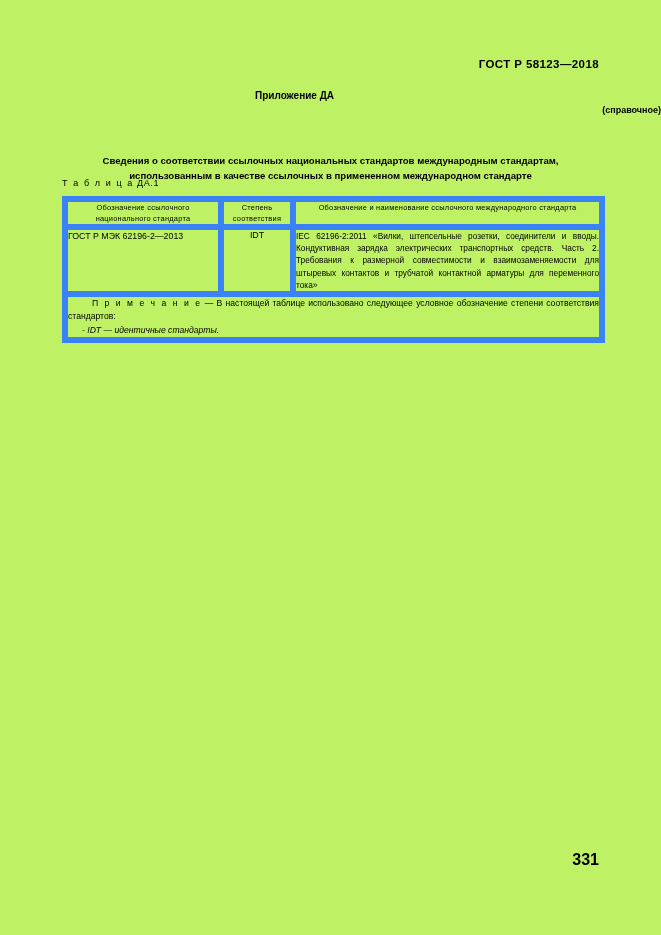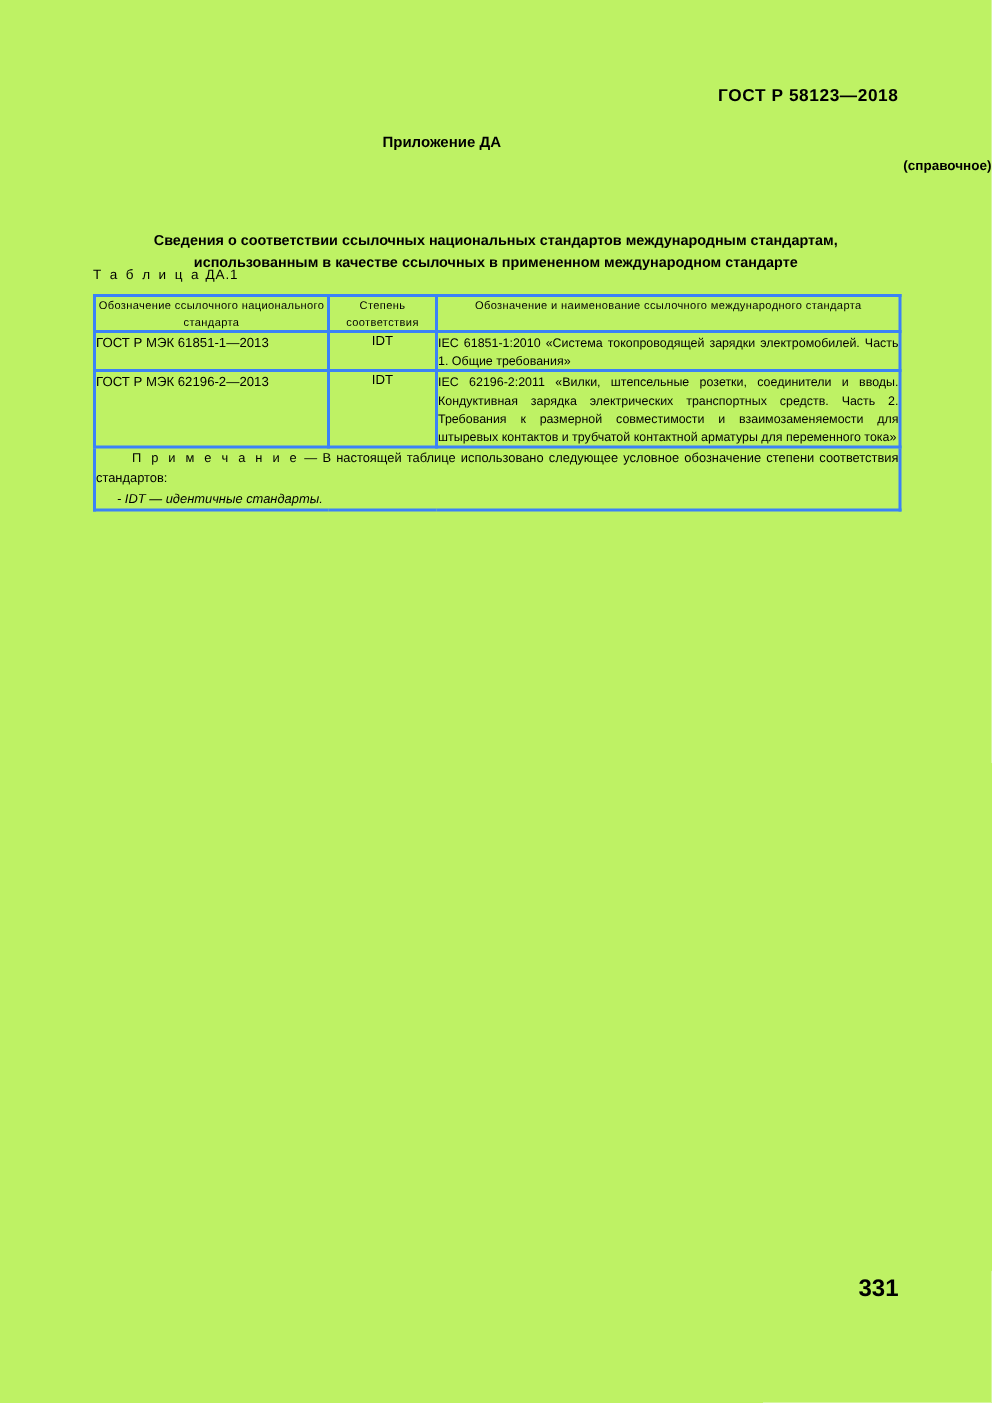--- a/index.html
+++ b/index.html
@@ -79,21 +79,21 @@
   }
   table.main {
     position: absolute;
     left: 62px;
     top: 196px;
     width: 537px;
     border-collapse: collapse;
     table-layout: fixed;
   }
   table.main td, table.main th {
-    border: 2px solid #3b82f6;
+    border: 6px solid #3b82f6;
     vertical-align: top;
     padding: 0;
   }
   th.colhead {
     font-weight: normal;
     font-size: 7.4px;
     text-align: center;
     line-height: 11px;
     padding: 6px 4px 6px 4px;
     letter-spacing: 0.25px;
@@ -166,25 +166,20 @@
     </colgroup>
     <thead>
       <tr>
         <th class="colhead">Обозначение ссылочного национального стандарта</th>
         <th class="colhead">Степень соответствия</th>
         <th class="colhead">Обозначение и наименование ссылочного международного стандарта</th>
       </tr>
     </thead>
     <tbody>
       <tr>
-        <td class="cell-name">ГОСТ Р МЭК 61851-1—2013</td>
-        <td class="cell-idt">IDT</td>
-        <td class="cell-desc">IEC 61851-1:2010 «Система токопроводящей зарядки элек­тромобилей. Часть 1. Общие требования»</td>
-      </tr>
-      <tr>
         <td class="cell-name">ГОСТ Р МЭК 62196-2—2013</td>
         <td class="cell-idt">IDT</td>
         <td class="cell-desc">IEC 62196-2:2011 «Вилки, штепсельные розетки, соединители и вводы. Кондуктивная зарядка электрических транспортных средств. Часть 2. Требования к размерной совместимости и взаимозаменяемости для штыревых контактов и трубчатой контактной арматуры для переменного тока»</td>
       </tr>
       <tr>
         <td class="note-cell" colspan="3">
           <span class="note-label">П р и м е ч а н и е</span>
           <span class="note-dash">—</span>
           <span>В настоящей таблице использовано следующее условное обозначение степени со­ответствия стандартов:</span>
           <span class="note-line2">- IDT — идентичные стандарты.</span>

